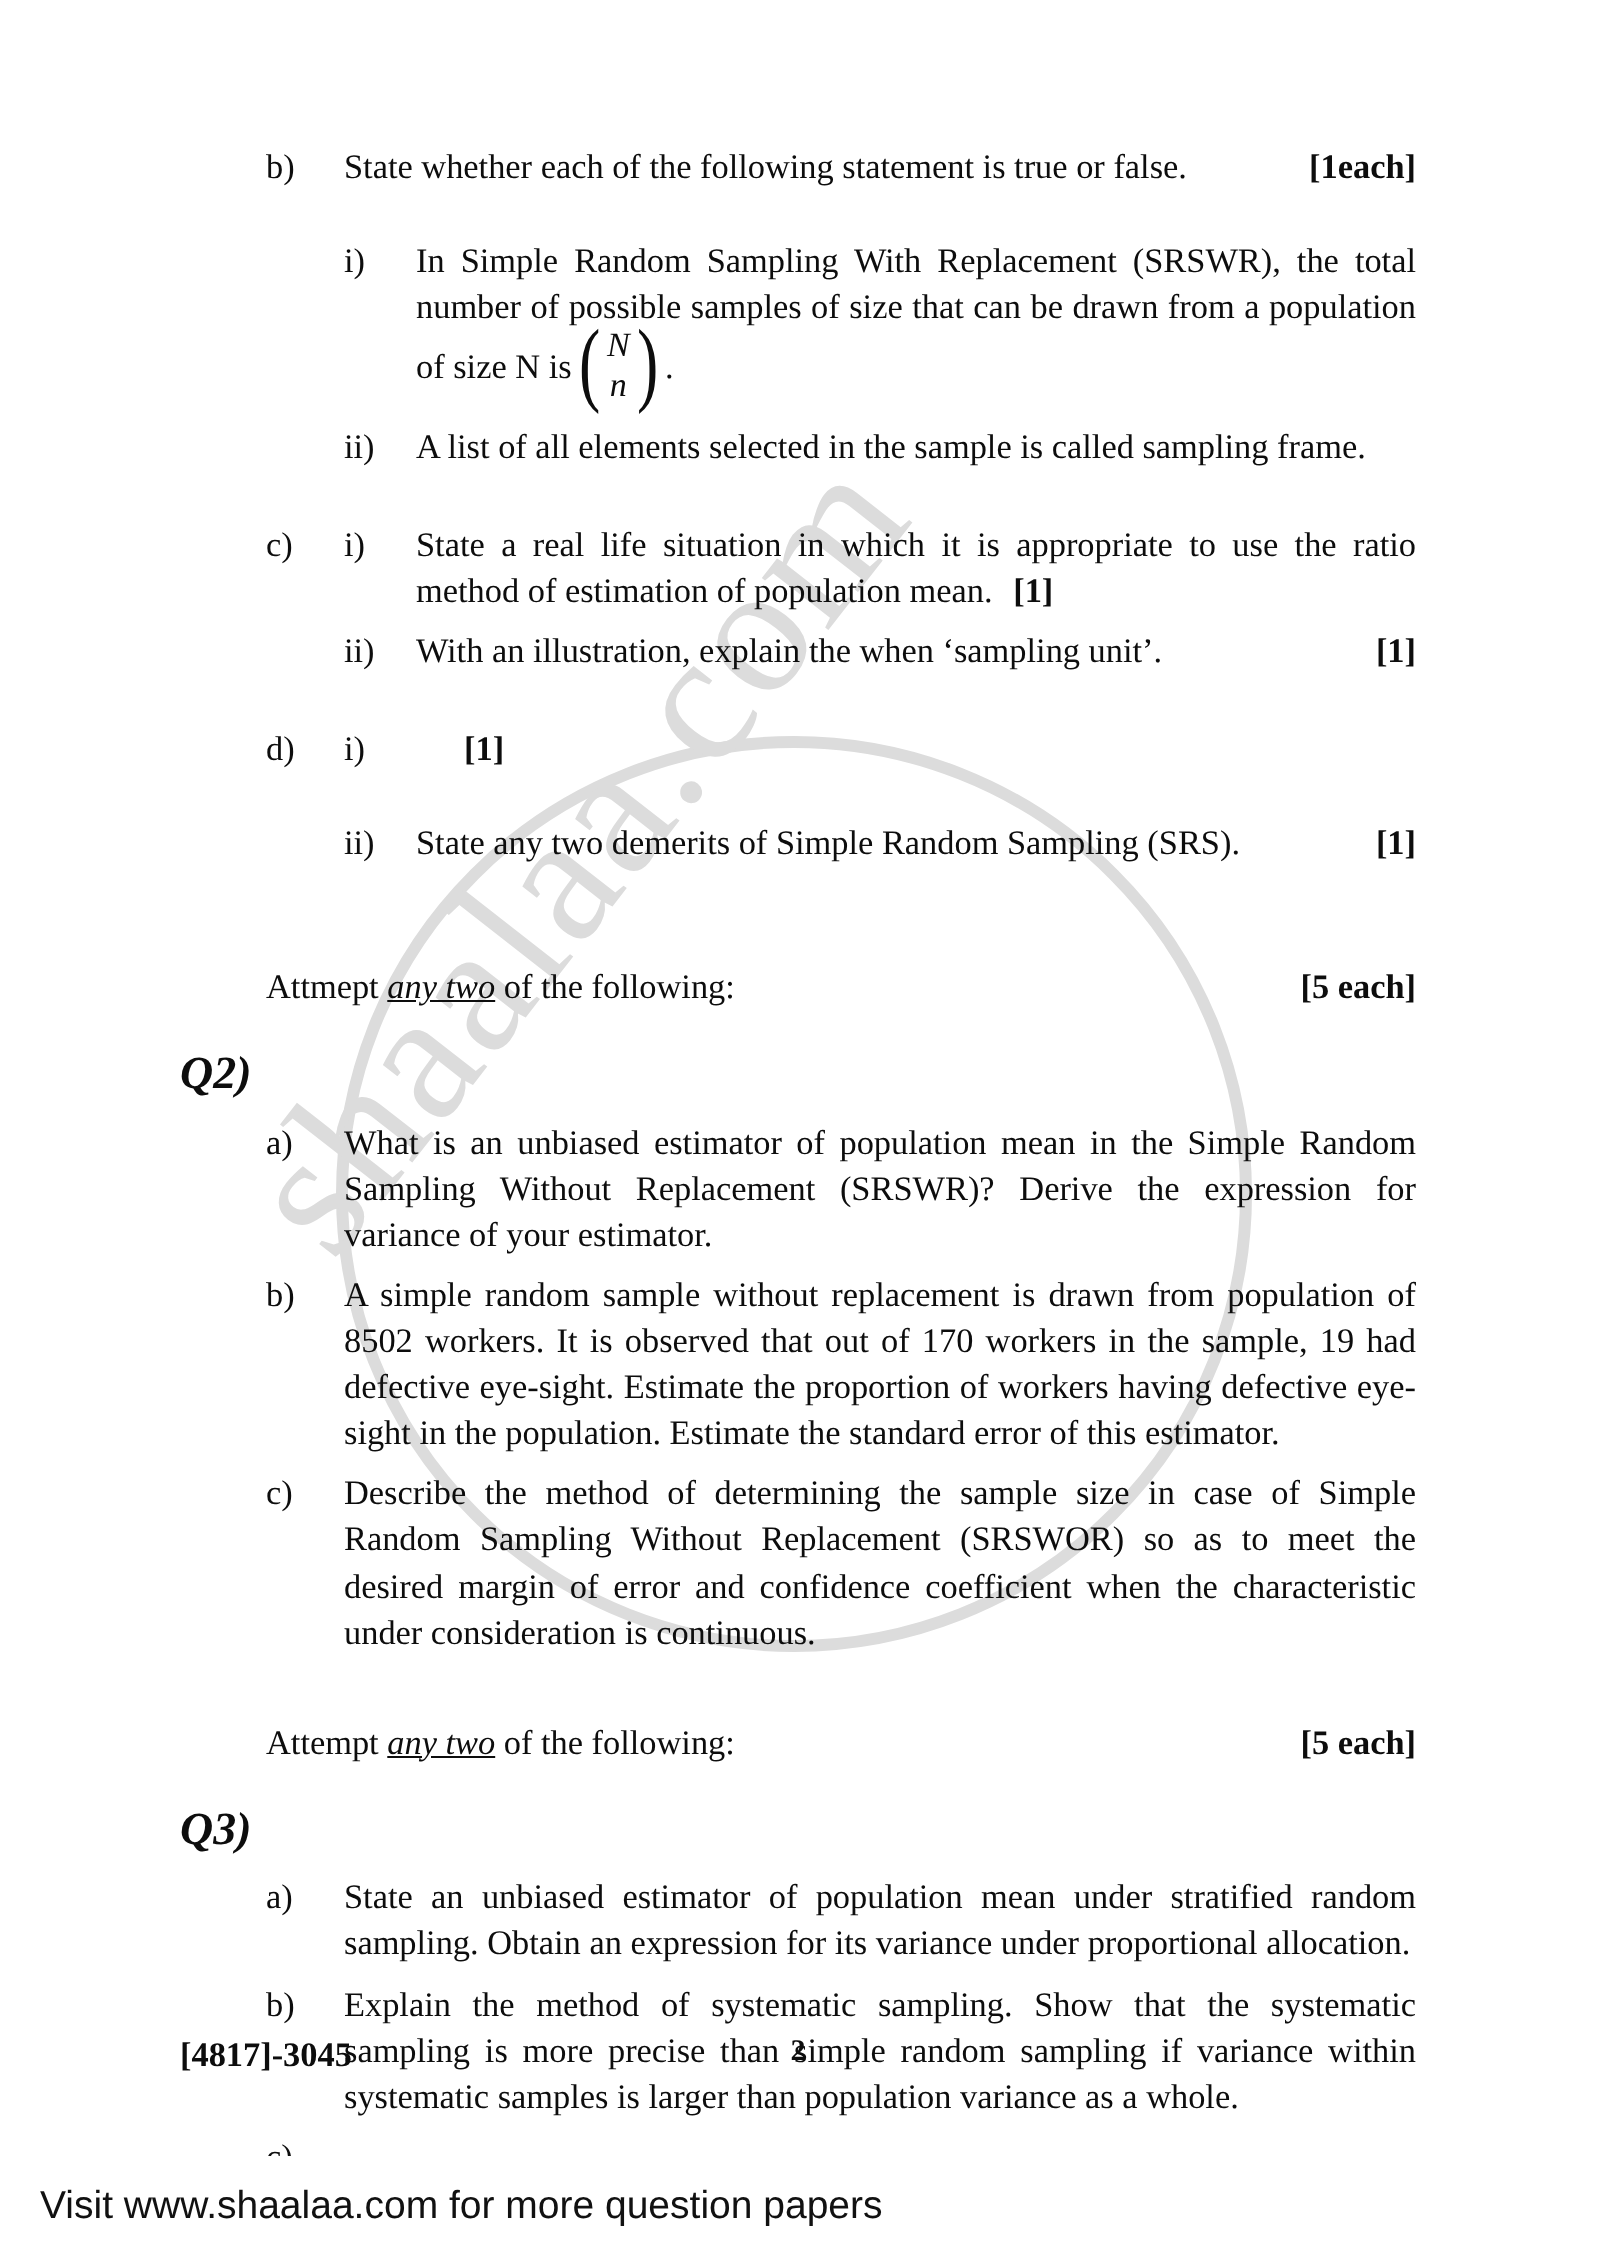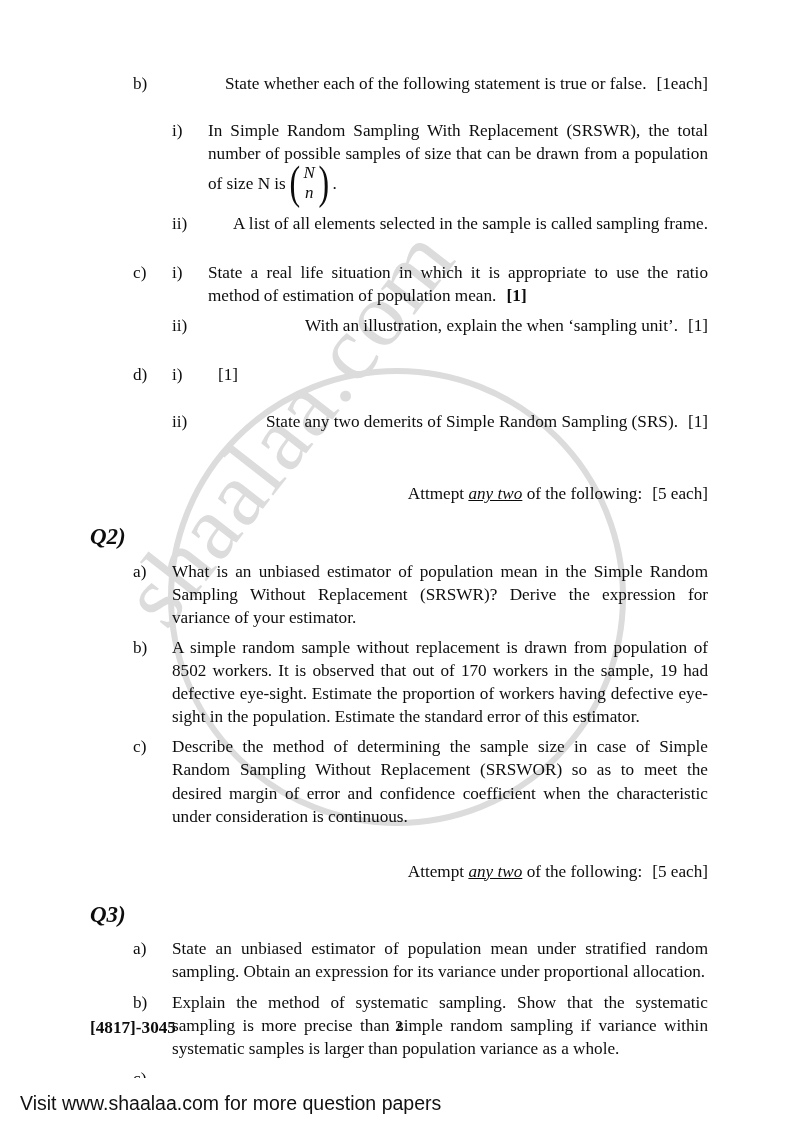--- a/index.html
+++ b/index.html
@@ -81,27 +81,27 @@
   }
   .col-roman {
     width: 36px;
     flex: 0 0 36px;
   }
   .body-text {
     flex: 1 1 auto;
     text-align: justify;
     text-justify: inter-word;
   }
-  .body-text.nojust { text-align: right; }
+  .body-text.nojust { text-align: left; }
 
   .marks {
     flex: 0 0 auto;
-    font-weight: normal;
+    font-weight: bold;
     white-space: nowrap;
-    margin-left: 10px;
+    margin-left: 24px;
   }
   .marks-abs {
     position: absolute;
     right: 0;
     font-weight: bold;
     white-space: nowrap;
   }
 
   .u { text-decoration: underline; font-style: italic; }
 

